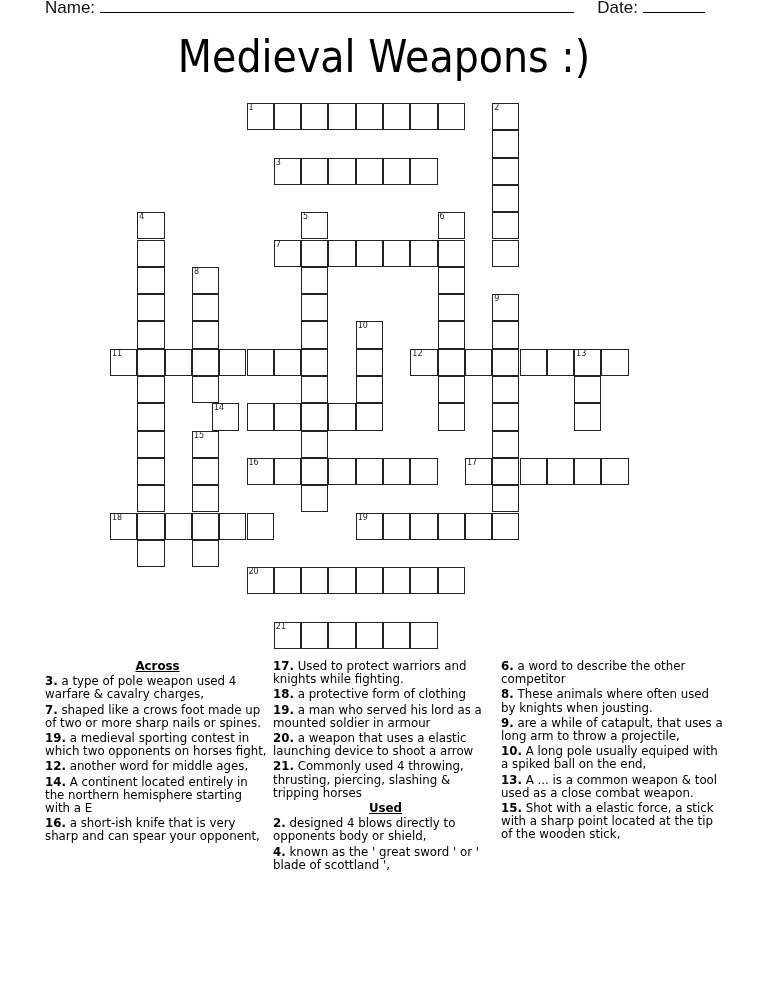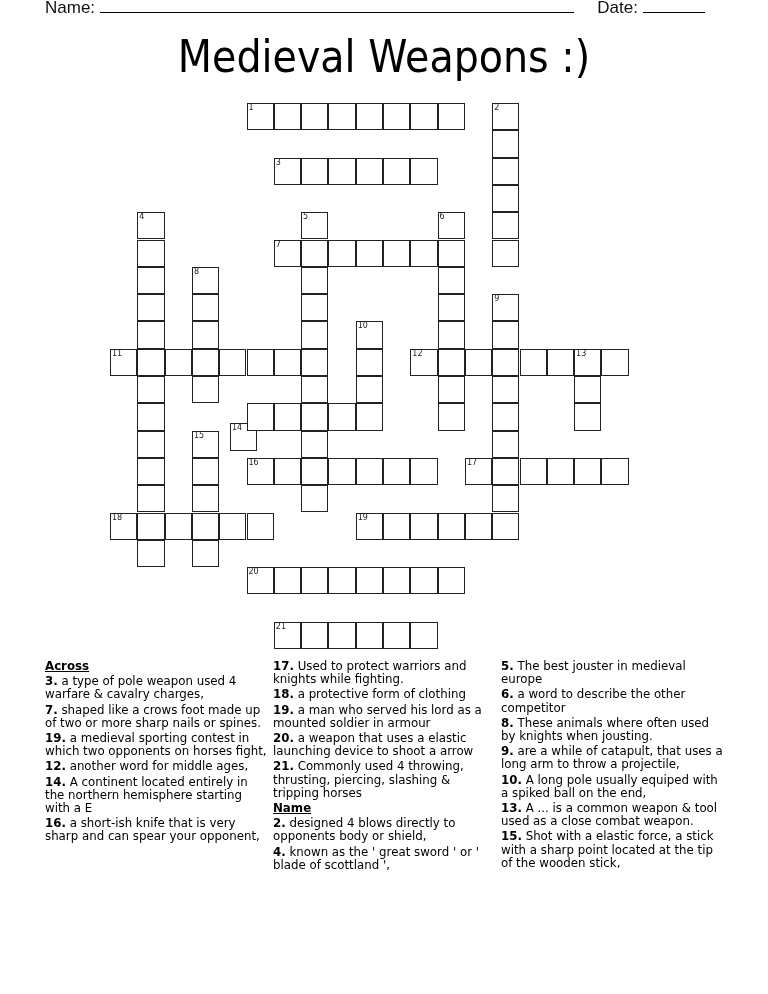--- a/index.html
+++ b/index.html
@@ -9,21 +9,21 @@
   .title{position:absolute;top:30px;left:0;width:768px;text-align:center;font-family:"DejaVu Sans",sans-serif;font-size:45px;letter-spacing:0px;transform:scaleX(0.88);}
   #grid{position:absolute;left:0;top:0;}
   .cell{position:absolute;width:27.3px;height:27.3px;box-sizing:border-box;border:1.6px solid #222;background:#fff;}
   .num{position:absolute;left:1px;top:-1px;font-size:8px;font-family:"DejaVu Sans",sans-serif;color:#222;}
   .clues{position:absolute;top:660px;font-size:11.8px;line-height:13.2px;font-family:"DejaVu Sans",sans-serif;}
   .col1{left:45px;width:225px;}
   .col2{left:273px;width:225px;}
   .col3{left:501px;width:225px;}
   .clue{margin-bottom:2px;}
   .clue b{font-weight:bold;}
-  .heading{font-weight:bold;text-decoration:underline;margin-bottom:2px;}
+  .heading{font-weight:bold;text-decoration:underline;margin-bottom:2px;text-align:center;}
 </style>
 </head>
 <body>
 
 <div class="header">
   <span>Name:</span>
   <span class="line" style="width:474px"></span>
   <span style="display:inline-block;width:14px"></span>
   <span>Date:</span>
   <span class="line" style="width:62px"></span>
@@ -139,21 +139,21 @@
     </div>
     <div class="cell" style="left: 464.9px; top: 348.7px;"></div>
     <div class="cell" style="left: 519.5px; top: 348.7px;"></div>
     <div class="cell" style="left: 546.8px; top: 348.7px;"></div>
     <div class="cell" style="left: 574.1px; top: 348.7px;">
       <span class="num">13</span>
     </div>
     <div class="cell" style="left: 601.4px; top: 348.7px;"></div>
     <div class="cell" style="left: 574.1px; top: 376px;"></div>
     <div class="cell" style="left: 574.1px; top: 403.3px;"></div>
-    <div class="cell" style="left: 230px; top: 403.3px; margin-top: 20px;">
+    <div class="cell" style="left: 212px; top: 403.3px;">
       <span class="num">14</span>
     </div>
     <div class="cell" style="left: 246.5px; top: 403.3px;"></div>
     <div class="cell" style="left: 273.8px; top: 403.3px;"></div>
     <div class="cell" style="left: 328.4px; top: 403.3px;"></div>
     <div class="cell" style="left: 191.9px; top: 430.6px;">
       <span class="num">15</span>
     </div>
     <div class="cell" style="left: 191.9px; top: 457.9px;"></div>
     <div class="cell" style="left: 191.9px; top: 485.2px;"></div>
@@ -216,26 +216,25 @@
   <div class="clue"><b>14.</b> <span>A continent located entirely in the northern hemisphere starting with a E</span></div>
   <div class="clue"><b>16.</b> <span>a short-ish knife that is very sharp and can spear your opponent,</span></div>
 </div>
 
 <div class="clues col2">
   <div class="clue"><b>17.</b> <span>Used to protect warriors and knights while fighting.</span></div>
   <div class="clue"><b>18.</b> <span>a protective form of clothing</span></div>
   <div class="clue"><b>19.</b> <span>a man who served his lord as a mounted soldier in armour</span></div>
   <div class="clue"><b>20.</b> <span>a weapon that uses a elastic launching device to shoot a arrow</span></div>
   <div class="clue"><b>21.</b> <span>Commonly used 4 throwing, thrusting, piercing, slashing &amp; tripping horses</span></div>
-  <div class="heading">Name</div>
+  <div class="heading">Used</div>
   <div class="clue"><b>2.</b> <span>designed 4 blows directly to opponents body or shield,</span></div>
   <div class="clue"><b>4.</b> <span>known as the ' great sword ' or ' blade of scottland ',</span></div>
 </div>
 
 <div class="clues col3">
-  <div class="clue"><b>5.</b> <span>The best jouster in medieval europe</span></div>
   <div class="clue"><b>6.</b> <span>a word to describe the other competitor</span></div>
   <div class="clue"><b>8.</b> <span>These animals where often used by knights when jousting.</span></div>
   <div class="clue"><b>9.</b> <span>are a while of catapult, that uses a long arm to throw a projectile,</span></div>
   <div class="clue"><b>10.</b> <span>A long pole usually equiped with a spiked ball on the end,</span></div>
   <div class="clue"><b>13.</b> <span>A ... is a common weapon &amp; tool used as a close combat weapon.</span></div>
   <div class="clue"><b>15.</b> <span>Shot with a elastic force, a stick with a sharp point located at the tip of the wooden stick,</span></div>
 </div>
 
 </body></html>

